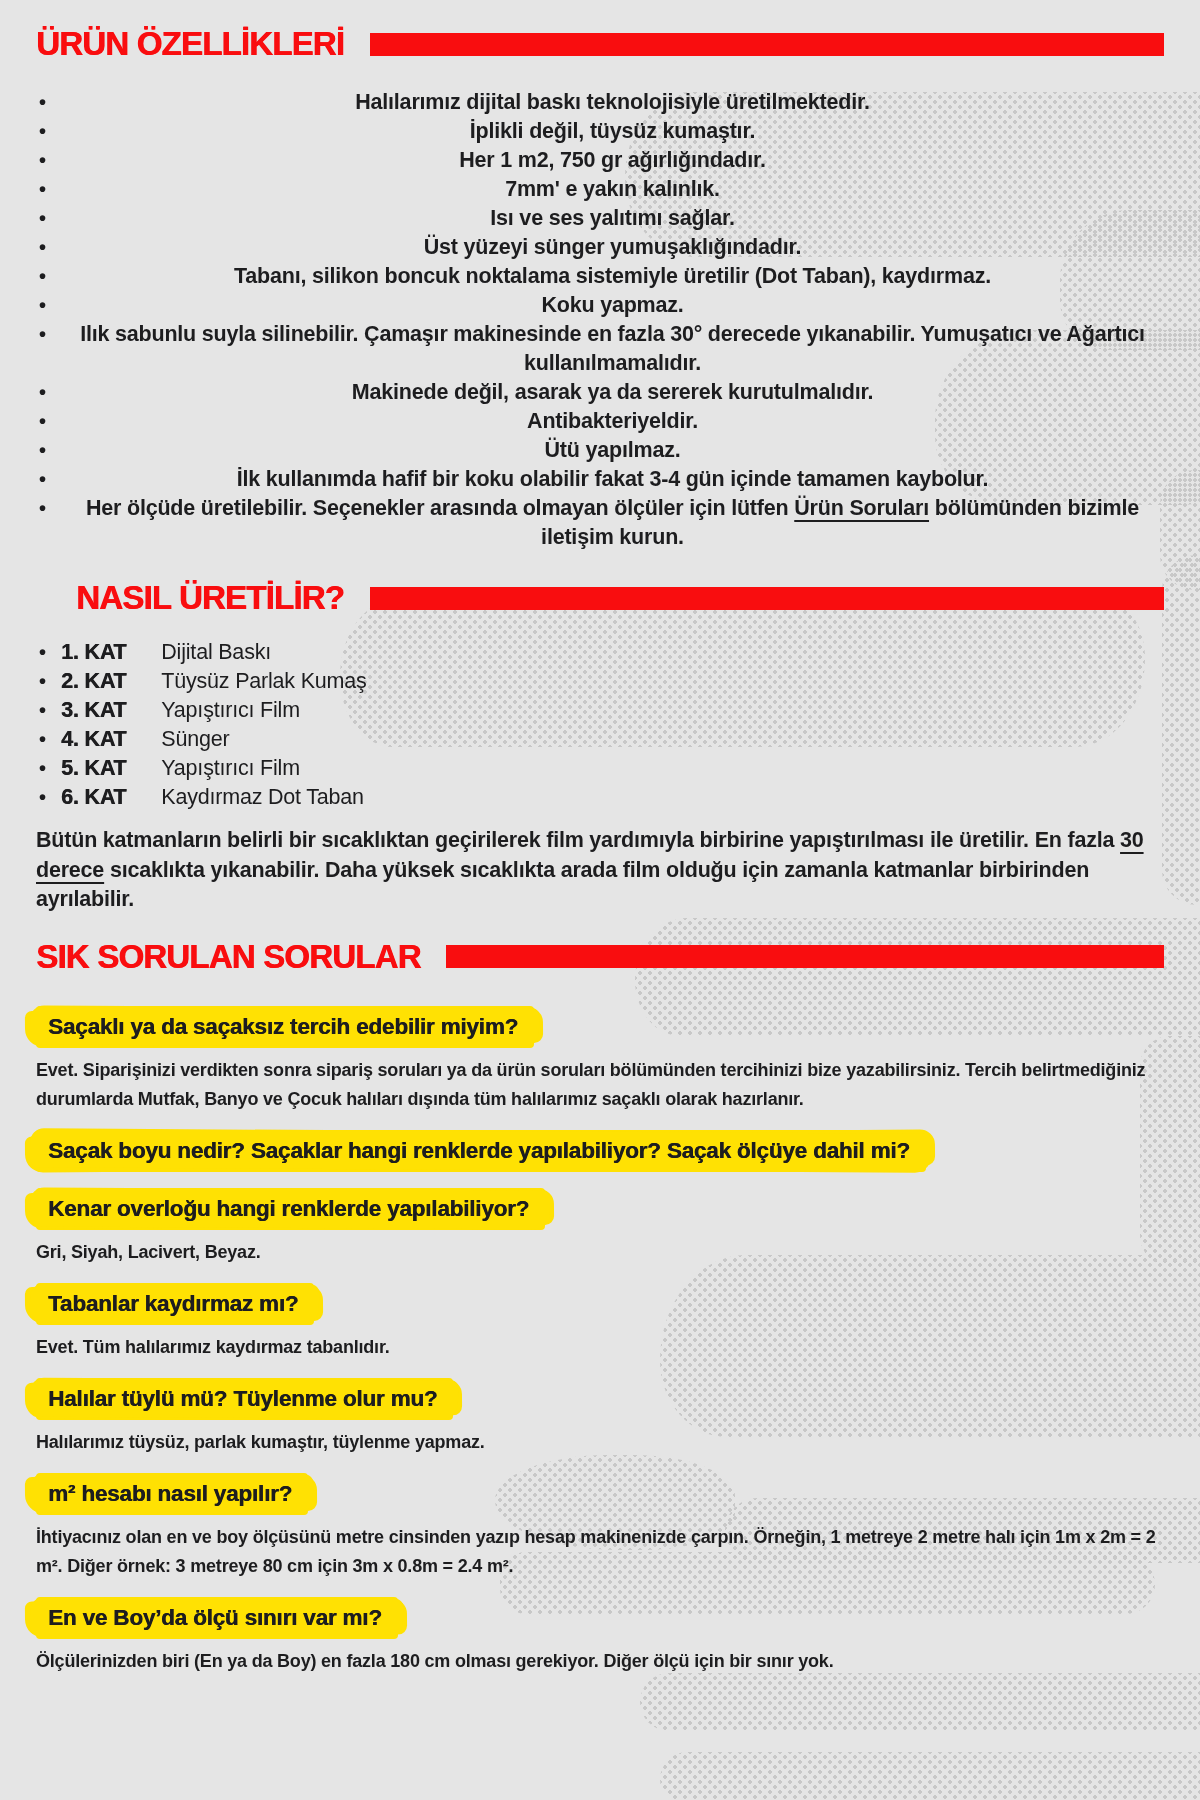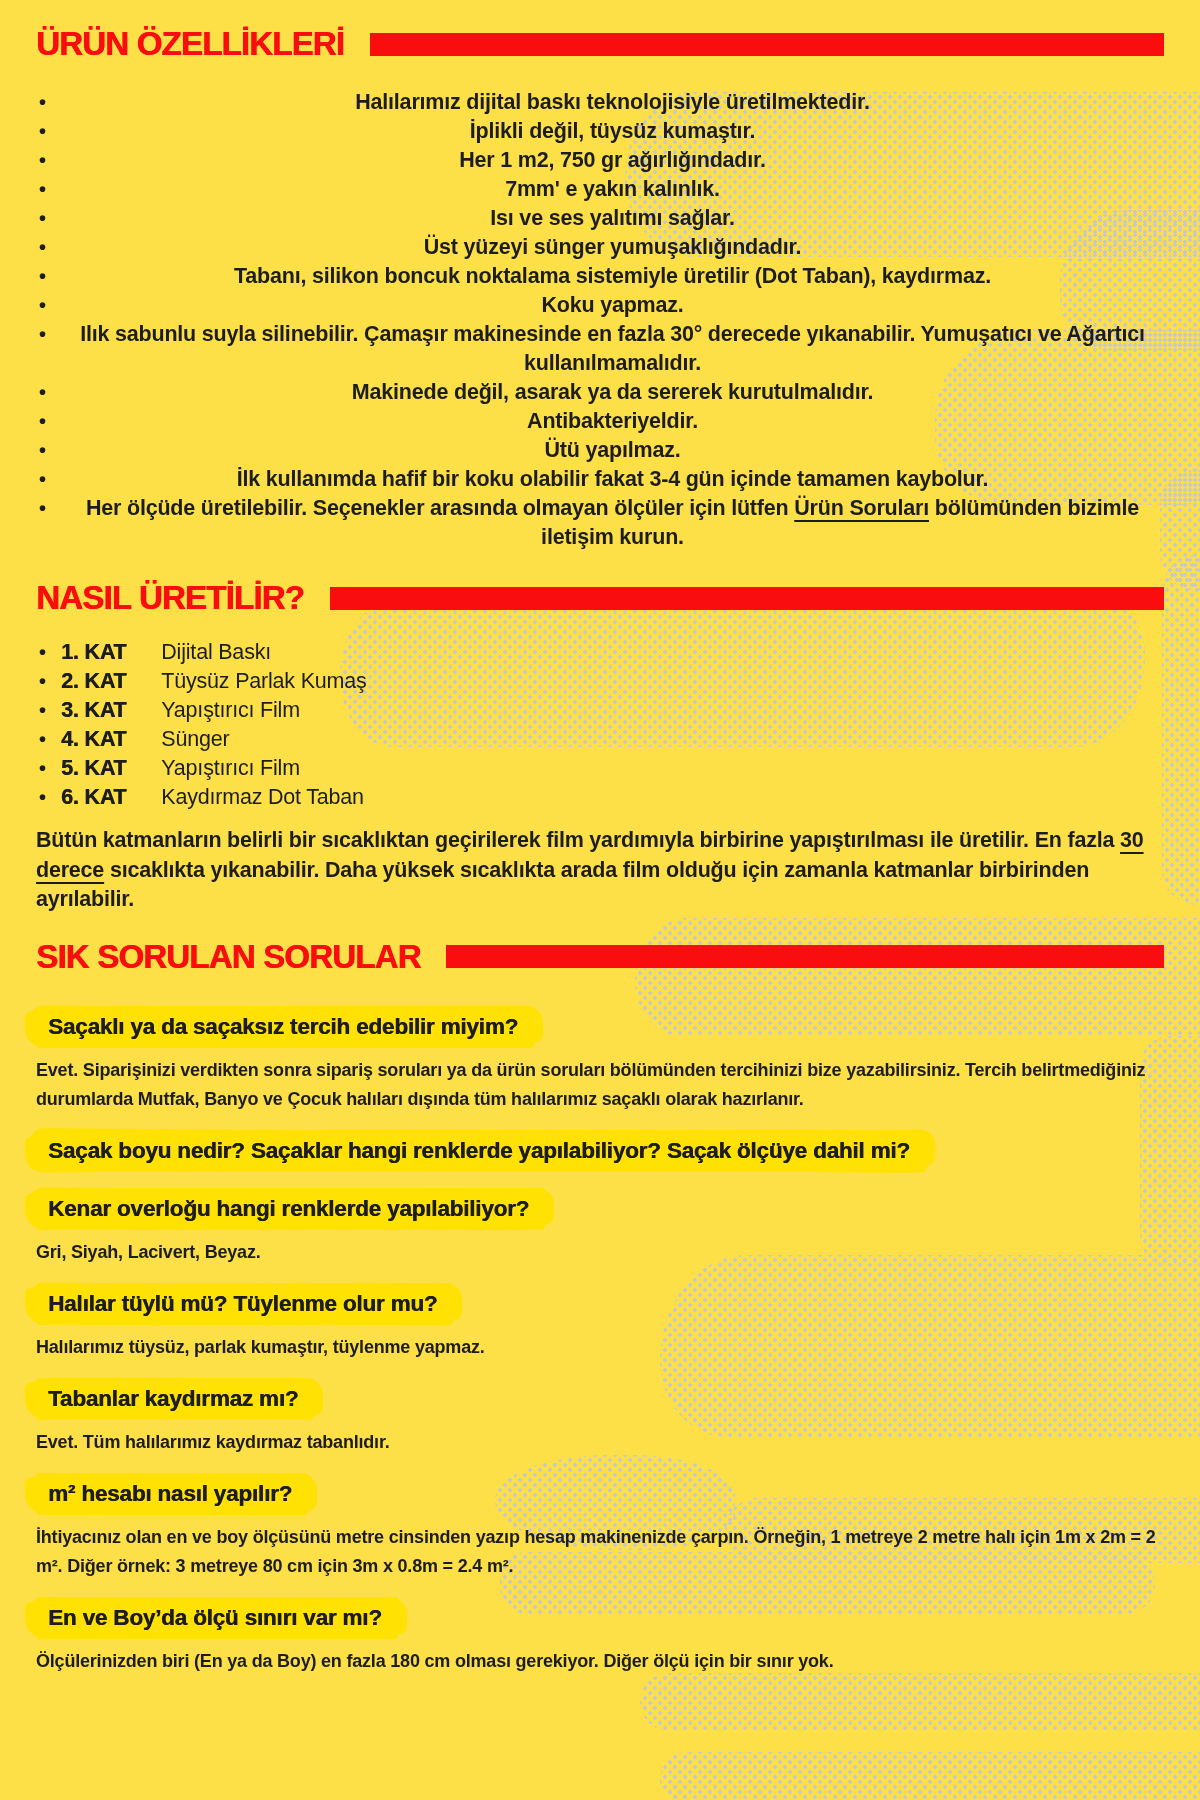--- a/index.html
+++ b/index.html
@@ -6,21 +6,21 @@
     --red:#f90d0f;
     --yellow:#ffe103;
     --ink:#1d1d1f;
     --dot:#c8c8c8;
   }
   *{margin:0;padding:0;box-sizing:border-box;}
   html,body{background:#ffffff;}
   .page{
     position:relative;
     width:1200px;height:1800px;
-    background:#fde047;
+    background:#e5e5e5;
     overflow:hidden;
     font-family:"Liberation Sans","DejaVu Sans",sans-serif;
     color:var(--ink);
   }
   
   .dots{
     position:absolute;
     background-image:
       radial-gradient(var(--dot) 1.6px, transparent 1.75px),
       radial-gradient(var(--dot) 1.6px, transparent 1.75px);
@@ -51,21 +51,21 @@
     color:inherit;cursor:pointer;
     text-decoration:underline;
     text-decoration-thickness:2px;
     text-underline-offset:5px;
   }
   .u{
     text-decoration:underline;
     text-decoration-thickness:2px;
     text-underline-offset:5px;
   }
-  .head-2{margin-top:26px;}
+  .head-2{margin-top:26px;margin-left:40px;}
   .layer-list{margin-top:20px;}
   .kat{font-weight:700;text-shadow:0.5px 0 0 currentColor;margin-right:21px;}
   .katval{font-weight:400;margin-left:14px;}
   .para{
     margin-top:14px;
     font-size:21.5px;line-height:29.5px;font-weight:700;letter-spacing:-0.2px;
     max-width:1130px;
   }
   .head-3{margin-top:22px;}
   .faq{margin-top:29px;}
@@ -178,27 +178,27 @@
       <div class="faq-item">
         <div class="hl-row"><span class="hl">Saçak boyu nedir? Saçaklar hangi renklerde yapılabiliyor? Saçak ölçüye dahil mi?</span></div>
       </div>
 
       <div class="faq-item">
         <div class="hl-row"><span class="hl">Kenar overloğu hangi renklerde yapılabiliyor?</span></div>
         <p class="answer">Gri, Siyah, Lacivert, Beyaz.</p>
       </div>
 
       <div class="faq-item">
+        <div class="hl-row"><span class="hl">Tabanlar kaydırmaz mı?</span></div>
+        <p class="answer">Evet. Tüm halılarımız kaydırmaz tabanlıdır.</p>
+      </div>
+
+      <div class="faq-item">
         <div class="hl-row"><span class="hl">Halılar tüylü mü? Tüylenme olur mu?</span></div>
         <p class="answer">Halılarımız tüysüz, parlak kumaştır, tüylenme yapmaz.</p>
-      </div>
-
-      <div class="faq-item">
-        <div class="hl-row"><span class="hl">Tabanlar kaydırmaz mı?</span></div>
-        <p class="answer">Evet. Tüm halılarımız kaydırmaz tabanlıdır.</p>
       </div>
 
       <div class="faq-item">
         <div class="hl-row"><span class="hl">m² hesabı nasıl yapılır?</span></div>
         <p class="answer">İhtiyacınız olan en ve boy ölçüsünü metre cinsinden yazıp hesap makinenizde çarpın. Örneğin, 1 metreye 2 metre halı için 1m x 2m = 2 m². Diğer örnek: 3 metreye 80 cm için 3m x 0.8m = 2.4 m².</p>
       </div>
 
       <div class="faq-item">
         <div class="hl-row"><span class="hl">En ve Boy’da ölçü sınırı var mı?</span></div>
         <p class="answer">Ölçülerinizden biri (En ya da Boy) en fazla 180 cm olması gerekiyor. Diğer ölçü için bir sınır yok.</p>

